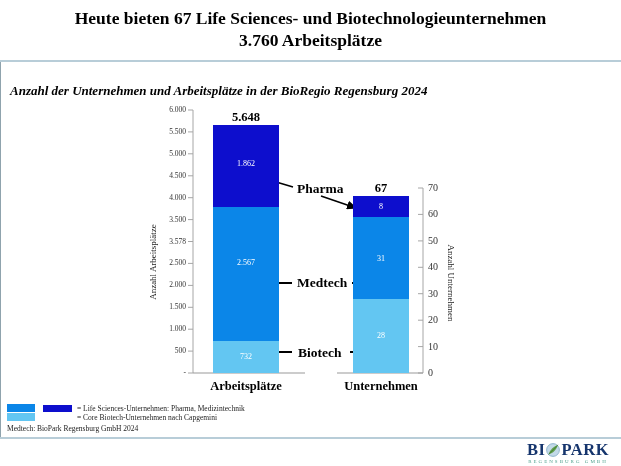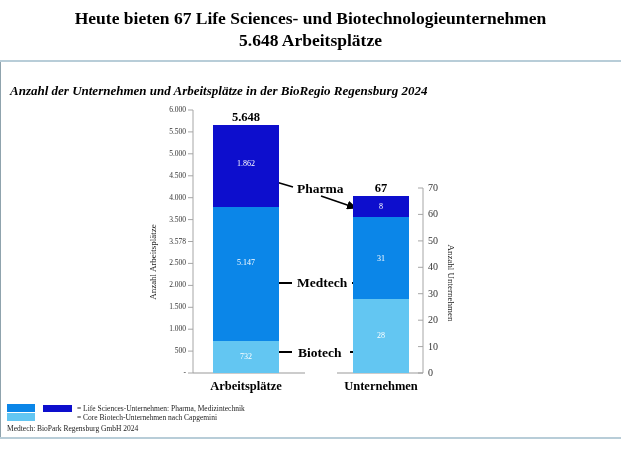--- a/index.html
+++ b/index.html
@@ -47,21 +47,21 @@
     font-size:16.5px;font-weight:bold;color:#16356d;letter-spacing:0.5px;line-height:16px;}
   .logo-sub{font-size:5px;letter-spacing:2px;color:#4ba08c;margin-top:1px;white-space:nowrap;}
 </style>
 </head>
 <body>
 
 <div class="page">
 
   <div class="abs title">
     <div>Heute bieten 67 Life Sciences- und Biotechnologieunternehmen</div>
-    <div>5.648 Arbeitsplätze</div>
+    <div>3.760 Arbeitsplätze</div>
   </div>
   <div class="abs divider divider-top"></div>
   <div class="abs frame-left"></div>
   <div class="abs subtitle">Anzahl der Unternehmen und Arbeitsplätze in der BioRegio Regensburg 2024</div>
 
   <svg class="abs" style="left:0;top:0;" width="621" height="466" viewBox="0 0 621 466">
     <defs>
       <marker id="arrow" markerWidth="7" markerHeight="6" refX="6" refY="3" orient="auto">
         <path d="M0,0 L7,3 L0,6 Z" fill="#000"></path>
       </marker>
@@ -108,21 +108,21 @@
   <div class="abs ytick2" style="top:369px">0</div>
 
   <div class="abs axis-title" style="left:153px;top:262px">Anzahl Arbeitsplätze</div>
   <div class="abs axis-title axis-title-right" style="left:451px;top:283px">Anzahl Unternehmen</div>
 
   <div class="seg seg-pharma" style="left:213px;top:125px;width:66px;height:82px"></div>
   <div class="seg seg-medtech" style="left:213px;top:207px;width:66px;height:134px"></div>
   <div class="seg seg-biotech" style="left:213px;top:341px;width:66px;height:32px"></div>
   <div class="abs total" style="left:213px;top:110px">5.648</div>
   <div class="abs seglbl" style="left:213px;top:159px">1.862</div>
-  <div class="abs seglbl" style="left:213px;top:258px">5.147</div>
+  <div class="abs seglbl" style="left:213px;top:258px">2.567</div>
   <div class="abs seglbl" style="left:213px;top:352px">732</div>
 
   <div class="seg seg-pharma" style="left:353px;top:196px;width:56px;height:21px"></div>
   <div class="seg seg-medtech" style="left:353px;top:217px;width:56px;height:82px"></div>
   <div class="seg seg-biotech" style="left:353px;top:299px;width:56px;height:74px"></div>
   <div class="abs total total-r" style="left:353px;top:181px">67</div>
   <div class="abs seglbl seglbl-r" style="left:353px;top:202px">8</div>
   <div class="abs seglbl seglbl-r" style="left:353px;top:254px">31</div>
   <div class="abs seglbl seglbl-r" style="left:353px;top:331px">28</div>
 
@@ -136,14 +136,28 @@
   <div class="lgd-swatch seg-medtech" style="left:7px;top:404px;width:28px;height:8px"></div>
   <div class="lgd-swatch seg-pharma" style="left:43px;top:405px;width:29px;height:7px"></div>
   <div class="lgd-swatch seg-biotech" style="left:7px;top:413px;width:28px;height:8px"></div>
   <div class="abs lgd-txt" style="left:77px;top:404px">= Life Sciences-Unternehmen: Pharma, Medizintechnik</div>
   <div class="abs lgd-txt" style="left:77px;top:413px">= Core Biotech-Unternehmen nach Capgemini</div>
   <div class="abs lgd-txt" style="left:7px;top:424px">Medtech:</div>
   <div class="abs lgd-txt" style="left:37px;top:424px">BioPark Regensburg GmbH 2024</div>
 
   <div class="abs divider divider-bottom"></div>
 
+  <div class="abs logo">
+    <div class="logo-main">
+      <span>BI</span>
+      <span style="display:inline-flex;">
+        <svg width="14" height="14" viewBox="0 0 14 14">
+          <circle cx="7" cy="7" r="6.4" fill="#c3d9e8" stroke="#7fa9c4" stroke-width="0.8"></circle>
+          <path d="M2.5 11.5 C4 6.5, 8 3.5, 12 1.8 C10.5 6.5, 7.5 10, 2.5 11.5 Z" fill="#5f9c4a"></path>
+          <path d="M2.5 11.5 C5.5 8.5, 8.5 5.5, 12 1.8" stroke="#3d7a33" stroke-width="0.6" fill="none"></path>
+        </svg>
+      </span>
+      <span>PARK</span>
+    </div>
+    <div class="logo-sub">REGENSBURG GMBH</div>
+  </div>
 
 </div>
 
 </body></html>

